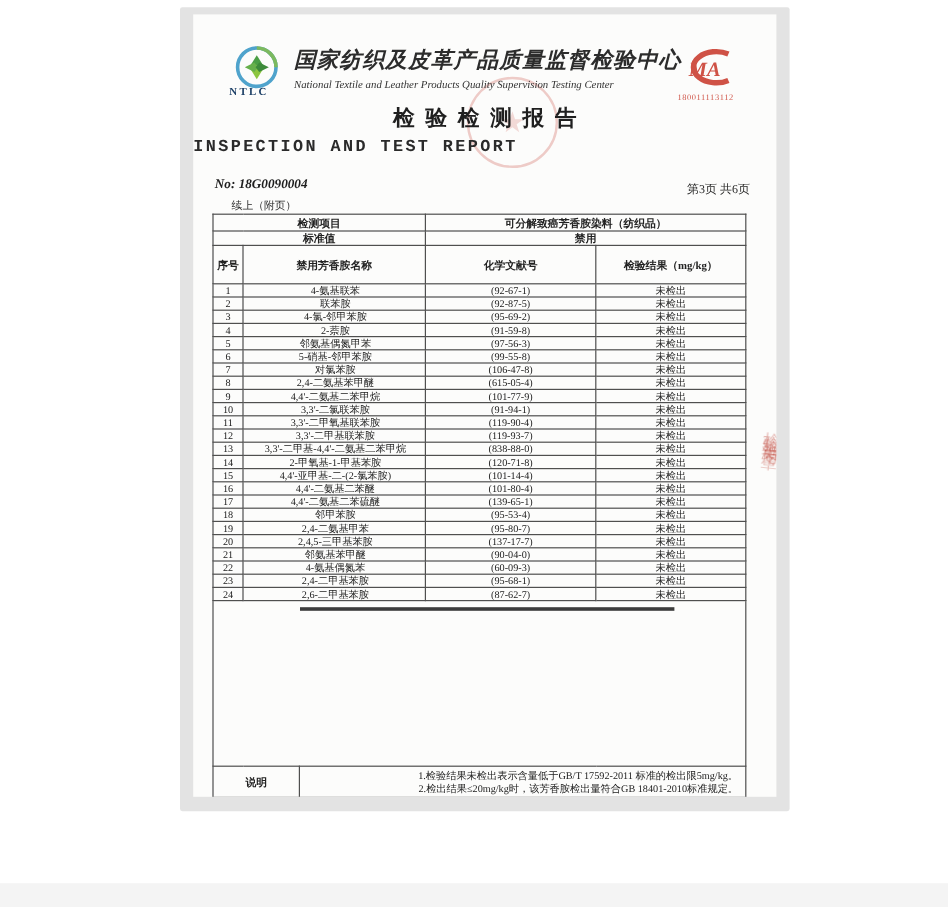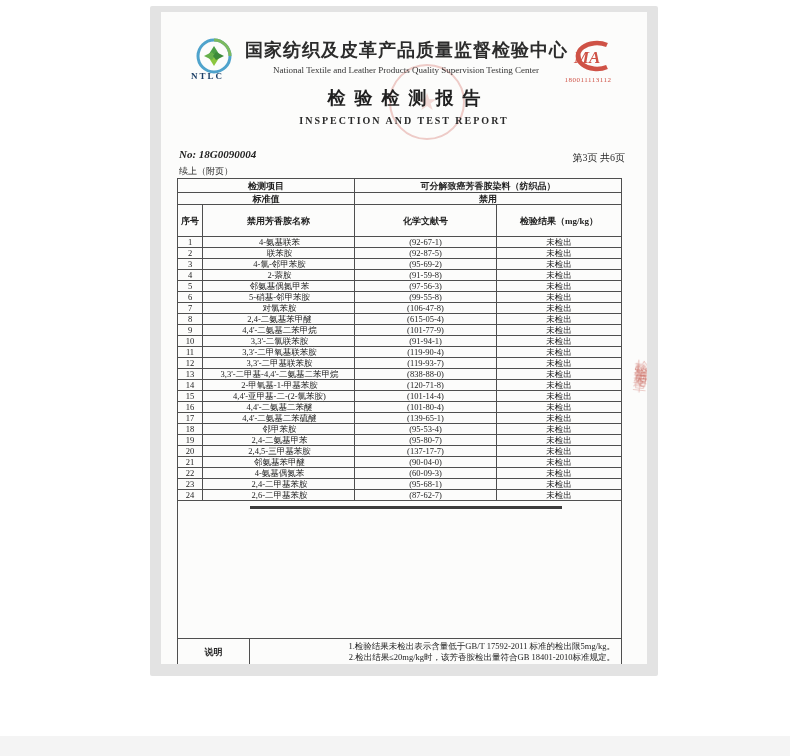--- a/index.html
+++ b/index.html
@@ -8,47 +8,47 @@
   .stage { position:relative; width:790px; height:756px; background:#ffffff; }
 
   
   .photo-frame { position:absolute; left:150px; top:6px; width:508px; height:670px;
                  background:#e3e3e3; border-radius:2px; }
   .page { position:absolute; left:11px; top:6px; width:486px; height:652px;
           background:#fcfcfb; overflow:hidden; }
 
   
   .org-logo { position:absolute; left:26px; top:22px; width:54px; height:54px; }
-  .org-block { position:absolute; left:84px; top:26px; width:322px; text-align:center; color:#2c2c2c; }
+  .org-block { position:absolute; left:84px; top:26px; width:322px; color:#2c2c2c;font-style:italic; }
   .org-cn { font-size:18px; font-weight:bold; letter-spacing:1px; white-space:nowrap; }
   .org-en { font-size:9px; margin-top:3px; white-space:nowrap; color:#333; }
   .cma-block { position:absolute; left:394px; top:26px; width:66px; text-align:center; }
   .cma-num { font-size:7px; color:#cf5246; letter-spacing:.5px; margin-top:-2px; }
 
   .report-title { position:absolute; left:0; top:74px; width:100%; text-align:center;
                   font-size:18px; font-weight:bold; color:#1f1f1f;
                   letter-spacing:9px; text-indent:9px; }
-  .report-sub { position:absolute; left:0; top:103px; width:100%; text-align:center;
-                font-size:10px; font-weight:bold; letter-spacing:2px; color:#2a2a2a; }
+  .report-sub { position:absolute; left:0; top:103px; width:100%; text-align:left;
+                font-size:14px; font-weight:bold; letter-spacing:2px; color:#2a2a2a;font-family:Liberation Mono, monospace; }
 
   
   .stamp-ring { position:absolute; left:228px; top:52px; width:76px; height:76px;
                 border:2px solid rgba(197,62,50,.26); border-radius:50%;
                 display:flex; align-items:center; justify-content:center;
                 filter:blur(.4px); pointer-events:none; }
   .stamp-ring span { color:rgba(197,62,50,.18); font-size:24px; }
   .stamp-right { position:absolute; left:457px; top:336px; width:28px; height:120px;
                  writing-mode:vertical-rl; font-size:14px; letter-spacing:3px;
                  color:rgba(188,58,48,.32); transform:rotate(6deg); filter:blur(.5px);
                  pointer-events:none; white-space:nowrap; }
 
   
   .meta-no { position:absolute; left:18px; top:136px; font-size:11px; font-weight:bold; color:#1e1e1e;font-style:italic; }
   .meta-page { position:absolute; right:22px; top:139px; font-size:10px; color:#2a2a2a; }
-  .meta-cont { position:absolute; left:18px; top:153px; font-size:9px; color:#2a2a2a;font-family:Liberation Serif, serif; }
+  .meta-cont { position:absolute; left:32px; top:153px; font-size:9px; color:#2a2a2a;font-family:Liberation Serif, serif; }
 
   
   .tbl-wrap { position:absolute; left:16px; top:166px; }
   table { border-collapse:collapse; table-layout:fixed; width:444px;
           font-size:8.5px; color:#222; }
   td, th { border:1px solid #4f4f4f; text-align:center; vertical-align:middle;
            padding:0 2px; line-height:10px; overflow:hidden; white-space:nowrap; }
   th { font-weight:bold; font-size:9px; }
   tr.hrA { height:14px; } tr.hrB { height:12px; } tr.hrC { height:32px; }
   tr.dr { height:10.4px; }

